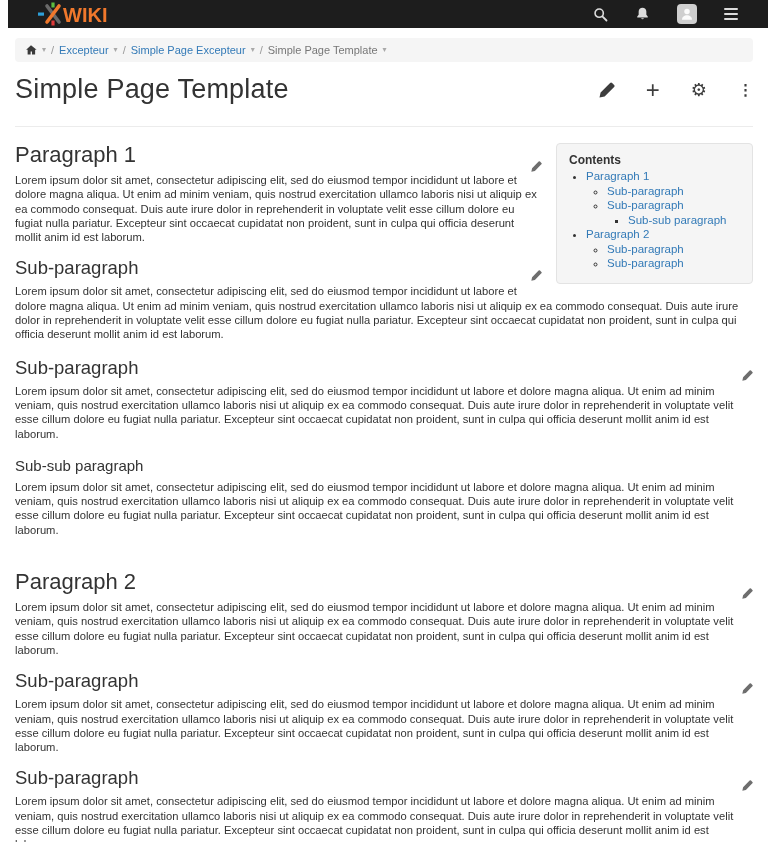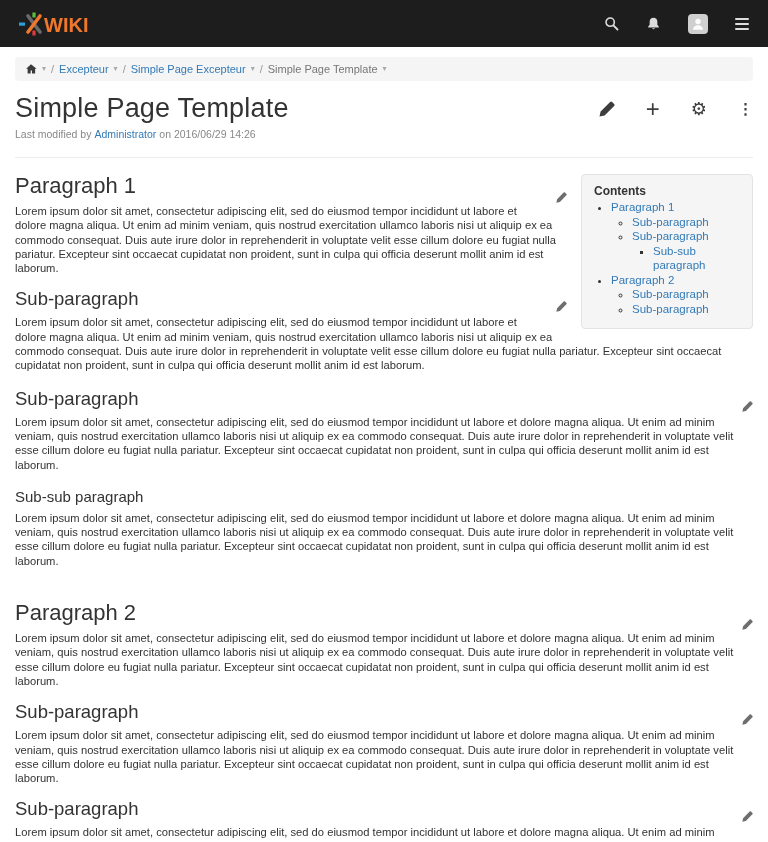--- a/index.html
+++ b/index.html
@@ -7,22 +7,22 @@
   body {
     width: 768px; height: 842px;
     font-family: "Liberation Sans", sans-serif;
     background: #fff; color: #333;
     display: flex; flex-direction: column;
     overflow: hidden;
   }
 
   
   .navbar {
-    height: 47px; background: #1d1d1d; flex-shrink: 0;
-    display: flex; align-items: center; padding: 0 19px;
+    height: 28px; background: #1d1d1d; flex-shrink: 0;
+    display: flex; align-items: center; padding: 0 30px; margin-left: 8px;
   }
   .logo { display: flex; align-items: center; cursor: pointer; }
   .nav-icons { margin-left: auto; display: flex; align-items: center; gap: 27px; }
   .nav-icon { display: flex; align-items: center; cursor: pointer; }
   .avatar {
     width: 20px; height: 20px; background: #cfcfcf; border-radius: 4px;
     display: flex; align-items: center; justify-content: center;
   }
   .hamburger { display: flex; flex-direction: column; gap: 3px; }
   .hamburger span { width: 14px; height: 2px; background: #dcdcdc; border-radius: 1px; }
@@ -47,21 +47,21 @@
   .plus-glyph { font-size: 24px; font-weight: 500; line-height: 14px; }
   .gear-glyph { font-size: 18px; line-height: 14px; }
   .kebab-glyph { font-size: 15px; font-weight: bold; line-height: 14px; }
   .meta { font-size: 10.5px; color: #888; display: flex; gap: 3px; }
   .blue-link { color: #337ab7; text-decoration: none; cursor: pointer; }
   .doc-sep { border: 0; border-top: 1px solid #ececec; margin: 17px 0 0; }
 
   
   .content { padding: 13px 15px 0; flex: 1 0 auto; }
   .toc-panel {
-    float: right; width: 172px; background: #f5f5f5;
+    float: right; width: 197px; background: #f5f5f5;
     border: 1px solid #e3e3e3; border-radius: 4px;
     padding: 9px 8px 12px 12px; margin: 3px 0 10px 14px;
   }
   .toc-title { font-weight: bold; font-size: 12px; color: #333; margin-bottom: 2px; }
   .toc ul { margin: 0; padding-left: 17px; list-style: disc; }
   .toc ul ul { list-style: circle; padding-left: 21px; }
   .toc ul ul ul { list-style: square; padding-left: 21px; }
   .toc li { color: #333; line-height: 14.5px; font-size: 11px; }
   .toc a { color: #337ab7; text-decoration: none; font-size: 11.5px; cursor: pointer; }
 
@@ -140,25 +140,20 @@
       <span class="action-btn">
         <svg width="16" height="16" viewBox="0 0 16 16">
             <path d="M15.1 2.9 13.1.9a1.4 1.4 0 0 0-2 0L1.6 10.4.5 15.5l5.1-1.1 9.5-9.5a1.4 1.4 0 0 0 0-2z" fill="currentColor"></path>
           </svg>
       </span>
       <span class="action-btn plus-glyph">+</span>
       <span class="action-btn gear-glyph">⚙</span>
       <span class="action-btn kebab-glyph">⋮</span>
     </div>
   </div>
-  <div class="meta">
-    <span>Last modified by</span>
-    <a class="blue-link">Administrator</a>
-    <span>on 2016/06/29 14:26</span>
-  </div>
   <hr class="doc-sep">
 </div>
 
 <div class="content">
 
   <div class="toc-panel toc">
     <div class="toc-title">Contents</div>
     <ul>
       <li><a>Paragraph 1</a>
         <ul>

